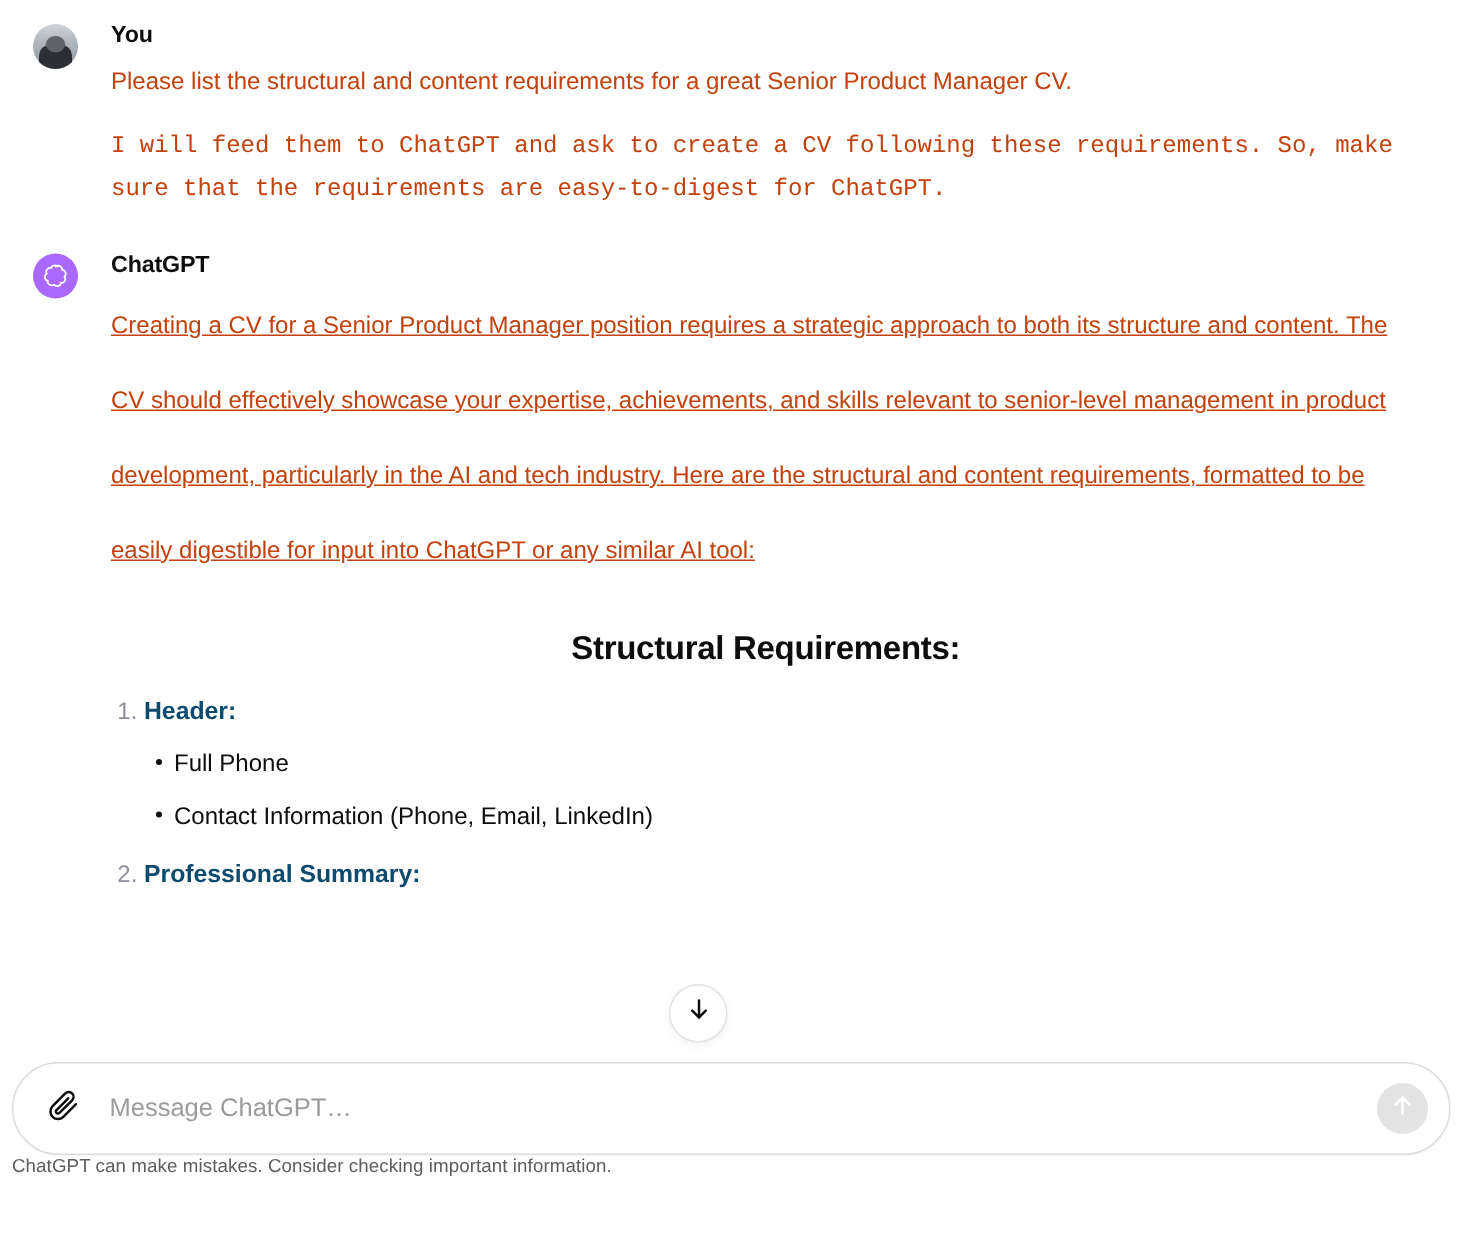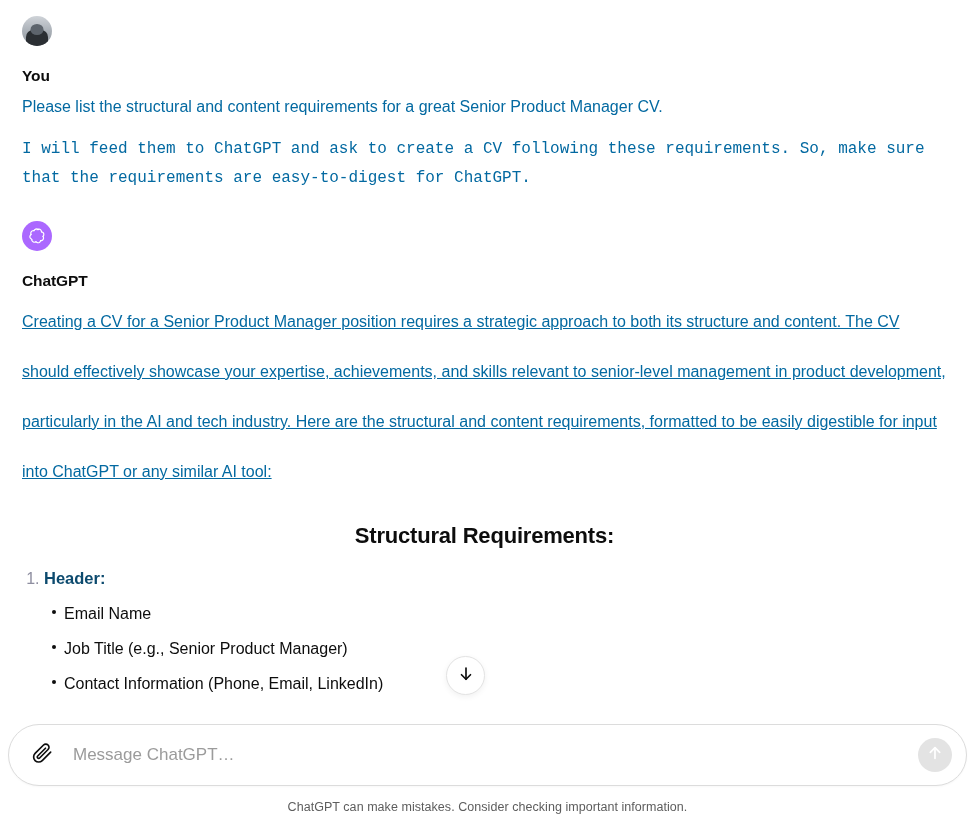--- a/index.html
+++ b/index.html
@@ -29,21 +29,20 @@
     right: 0;
     bottom: 116px;
     overflow: hidden;
     padding: 14px 0 0 0;
   }
 
   .turn {
     display: flex;
     padding: 0 28px 0 22px;
     margin-bottom: 26px;
-    flex-direction: column;
   }
 
   .avatar-col {
     width: 52px;
     flex: 0 0 52px;
     padding-top: 2px;
   }
 
   .avatar {
     width: 30px;
@@ -102,21 +101,21 @@
     line-height: 20px;
     margin: 0 0 6px 0;
     color: #0d0d0d;
     letter-spacing: -0.1px;
   }
 
   .para {
     font-size: 16px;
     line-height: 28px;
     margin: 0 0 14px 0;
-    color: #0369a1;
+    color: #c2410c;
   }
   .para:last-child { margin-bottom: 0; font-family: Liberation Mono, monospace; }
 
   .user-msg .para { line-height: 29px; }
 
   .assistant-msg .para { line-height: 50px; margin-bottom: 4px; text-decoration: underline; }
 
   .section-heading {
     font-size: 22px;
     font-weight: 700;
@@ -193,21 +192,21 @@
     cursor: pointer;
     z-index: 5;
   }
 
   
   .composer-wrap {
     position: absolute;
     left: 0;
     right: 0;
     bottom: 0;
-    height: 100px;
+    height: 116px;
     background: #ffffff;
     padding: 0 8px;
   }
 
   .composer {
     position: relative;
     margin: 0 auto;
     width: 959px;
     height: 62px;
     border: 1px solid #dcdcdc;
@@ -251,24 +250,23 @@
     flex: 0 0 34px;
     border-radius: 50%;
     background: #e3e3e3;
     display: flex;
     align-items: center;
     justify-content: center;
     cursor: pointer;
   }
 
   .footnote {
-    text-align: center;
+    text-align: left;
     font-size: 12.5px;
     color: #5d5d5d;
-    margin-top: 14px;
     letter-spacing: 0.05px;
   }
 </style>
 </head>
 <body>
 
 <div id="app">
 
   <div class="conversation">
 
@@ -301,22 +299,21 @@
       <div class="msg-col">
         <div class="author">ChatGPT</div>
         <p class="para">Creating a CV for a Senior Product Manager position requires a strategic approach to both its structure and content. The CV should effectively showcase your expertise, achievements, and skills relevant to senior-level management in product development, particularly in the AI and tech industry. Here are the structural and content requirements, formatted to be easily digestible for input into ChatGPT or any similar AI tool:</p>
 
         <h2 class="section-heading">Structural Requirements:</h2>
 
         <ol class="req-list">
           <li>
             <span class="li-title">Header:</span>
             <ul class="sub-list">
-              <li>Email Name</li>
-              <li>Job Title (e.g., Senior Product Manager)</li>
+              <li>Full Phone</li>
               <li>Contact Information (Phone, Email, LinkedIn)</li>
             </ul>
           </li>
           <li>
             <span class="li-title">Professional Summary:</span>
           </li>
         </ol>
       </div>
     </div>
 

